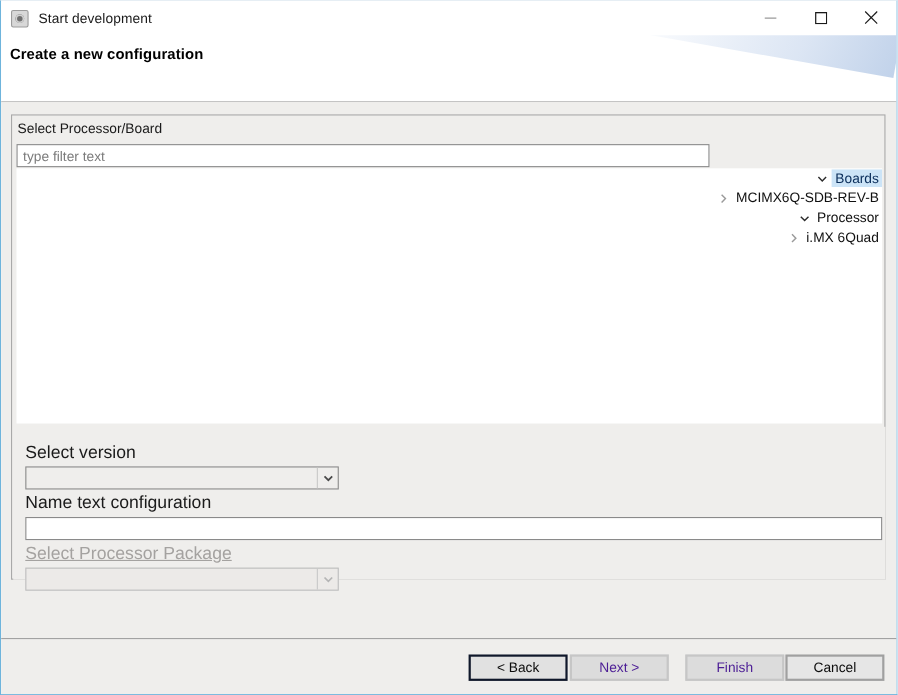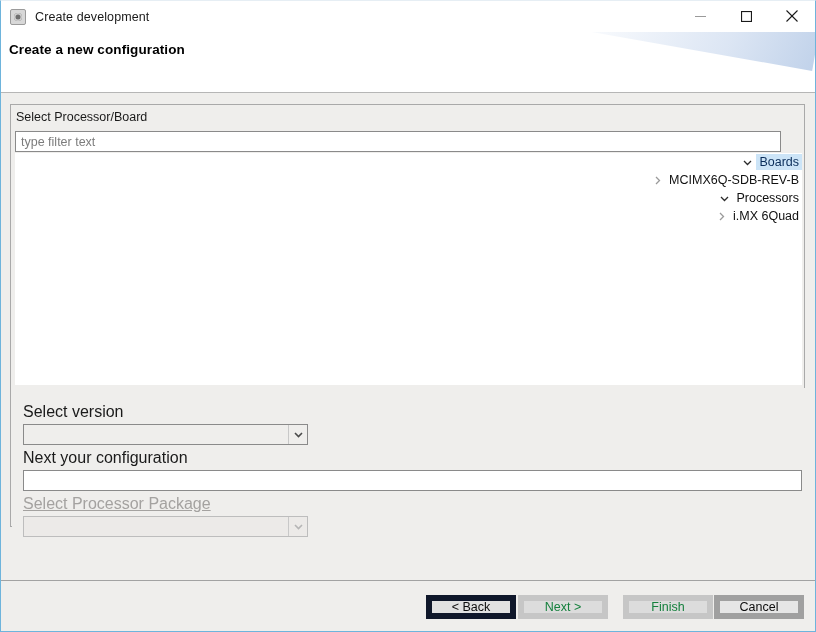--- a/index.html
+++ b/index.html
@@ -130,21 +130,21 @@
     top: 5px;
     font-size: 12.5px;
     color: #1a1a1a;
   }
 
   
   #filter-box {
     position: absolute;
     left: 4px;
     top: 26px;
-    width: 766px;
+    width: 630px;
     height: 21px;
     box-sizing: border-box;
     border: 1px solid #8a8a8a;
     background: #ffffff;
   }
   #filter-text {
     position: absolute;
     left: 5px;
     top: 3px;
     font-size: 12.5px;
@@ -246,48 +246,48 @@
     height: 51px;
     background: #efeeec;
     border-top: 1px solid #a2a2a2;
   }
   .dlgbtn {
     position: absolute;
     top: 14px;
     width: 90px;
     height: 24px;
     box-sizing: border-box;
-    border: 6px solid #0f172a;
+    border: 2px solid #0f172a;
     background: #e1e1e1;
     font-family: "Liberation Sans", sans-serif;
     font-size: 12.5px;
     color: #0d0d0d;
     display: flex;
     align-items: center;
     justify-content: center;
     padding: 0;
   }
   .dlgbtn.disabled {
-    color: #15803d;
+    color: #4c1d95;
     background: #dcdcdc;
     border-color: #c6c6c6;
   }
   #btn-back   { left: 425px; }
   #btn-next   { left: 517px; }
   #btn-finish { left: 590px; margin-left: 32px; }
   #btn-cancel { left: 713px; background: #e6e6e6; border-color: #a0a0a0; }
 </style>
 </head>
 <body>
 
 <div id="window">
 
   <div id="titlebar">
     <div id="app-icon"></div>
-    <div id="title-text">Create development</div>
+    <div id="title-text">Start development</div>
 
     <div class="winbtn" id="btn-min">
       <span>
         <svg width="11" height="11" viewBox="0 0 11 11">
             <line x1="0" y1="5.5" x2="11" y2="5.5" stroke="#9a9a9a" stroke-width="1"></line>
           </svg>
       </span>
     </div>
     <div class="winbtn" id="btn-max">
       <span>
@@ -339,21 +339,21 @@
           </span>
           <span class="node-label">MCIMX6Q-SDB-REV-B</span>
         </div>
 
         <div class="tree-row level1">
           <span class="twisty">
             <svg width="11" height="11" viewBox="0 0 11 11">
                 <polyline points="2,4 5.5,7.5 9,4" fill="none" stroke="#2b2b2b" stroke-width="1.3"></polyline>
               </svg>
           </span>
-          <span class="node-label">Processors</span>
+          <span class="node-label">Processor</span>
         </div>
 
         <div class="tree-row level2">
           <span class="twisty">
             <svg width="11" height="11" viewBox="0 0 11 11">
                 <polyline points="4,2 7.5,5.5 4,9" fill="none" stroke="#9a9a9a" stroke-width="1.3"></polyline>
               </svg>
           </span>
           <span class="node-label">i.MX 6Quad</span>
         </div>
@@ -366,21 +366,21 @@
 
         <div class="combo" style="left:11px; top:36px;">
           <div class="combo-field"></div>
           <div class="combo-arrow">
             <svg width="11" height="11" viewBox="0 0 11 11">
                 <polyline points="2,4 5.5,7.5 9,4" fill="none" stroke="#4a4a4a" stroke-width="1.6"></polyline>
               </svg>
           </div>
         </div>
 
-        <div class="field-label" style="left:11px; top:61px;">Next your configuration</div>
+        <div class="field-label" style="left:11px; top:61px;">Name text configuration</div>
 
         <div id="name-input" style="top:82px;">
           <span></span>
         </div>
 
         <div class="field-label disabled" style="left:11px; top:107px;text-decoration:underline;">Select Processor Package</div>
 
         <div class="combo disabled" style="left:11px; top:128px;">
           <div class="combo-field"></div>
           <div class="combo-arrow">

